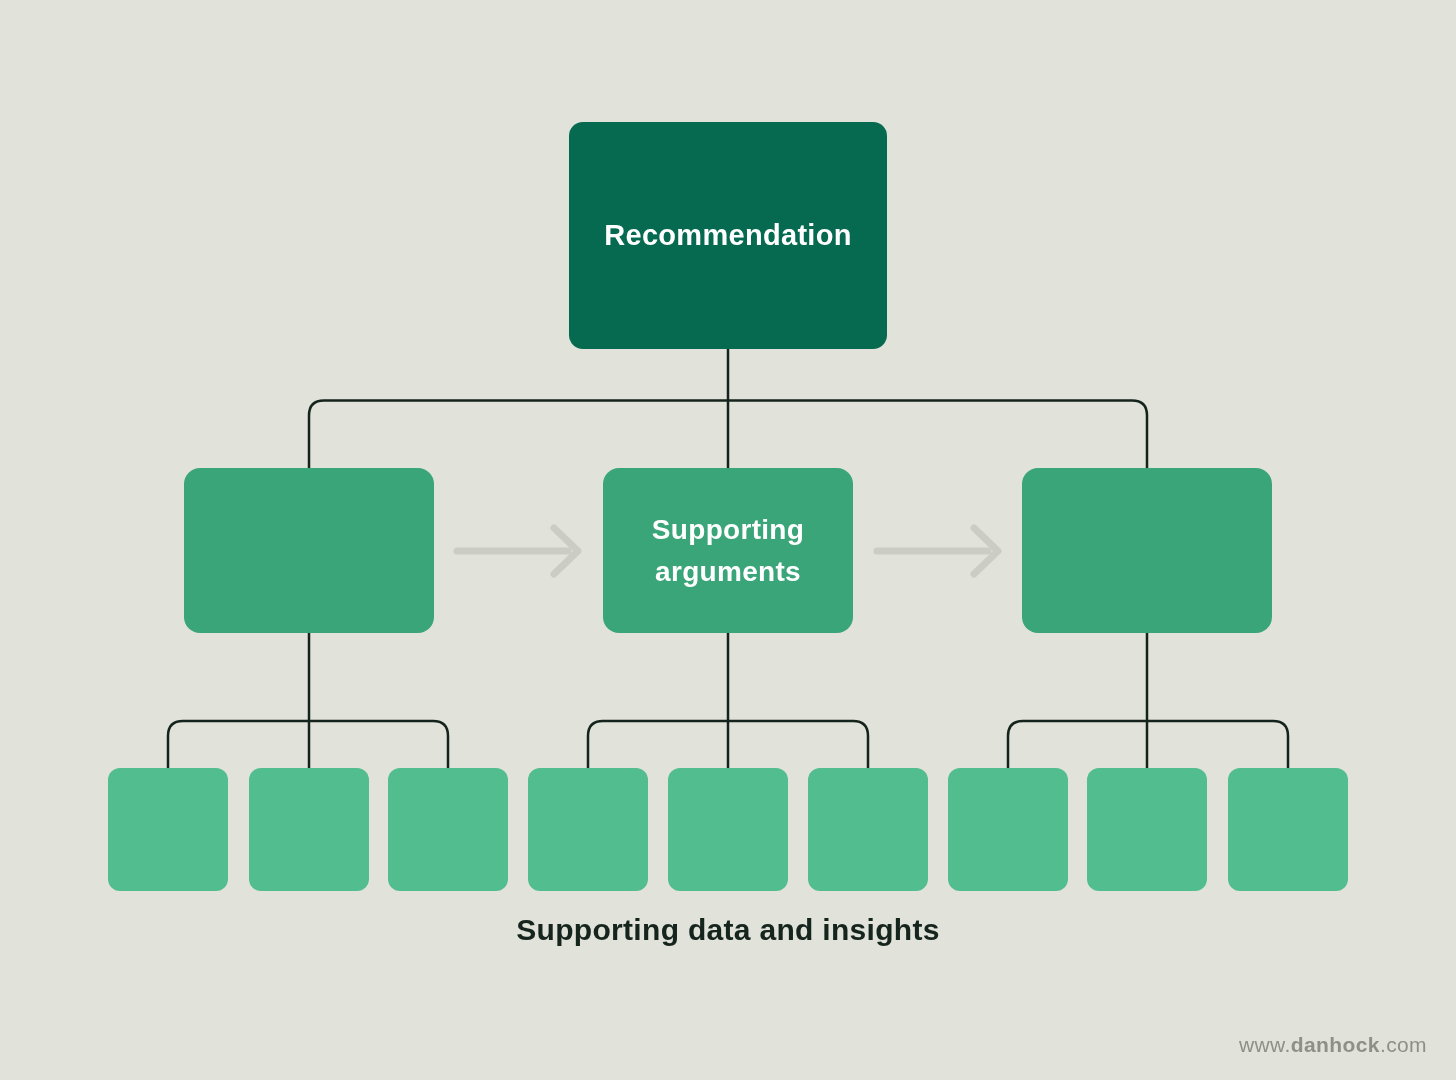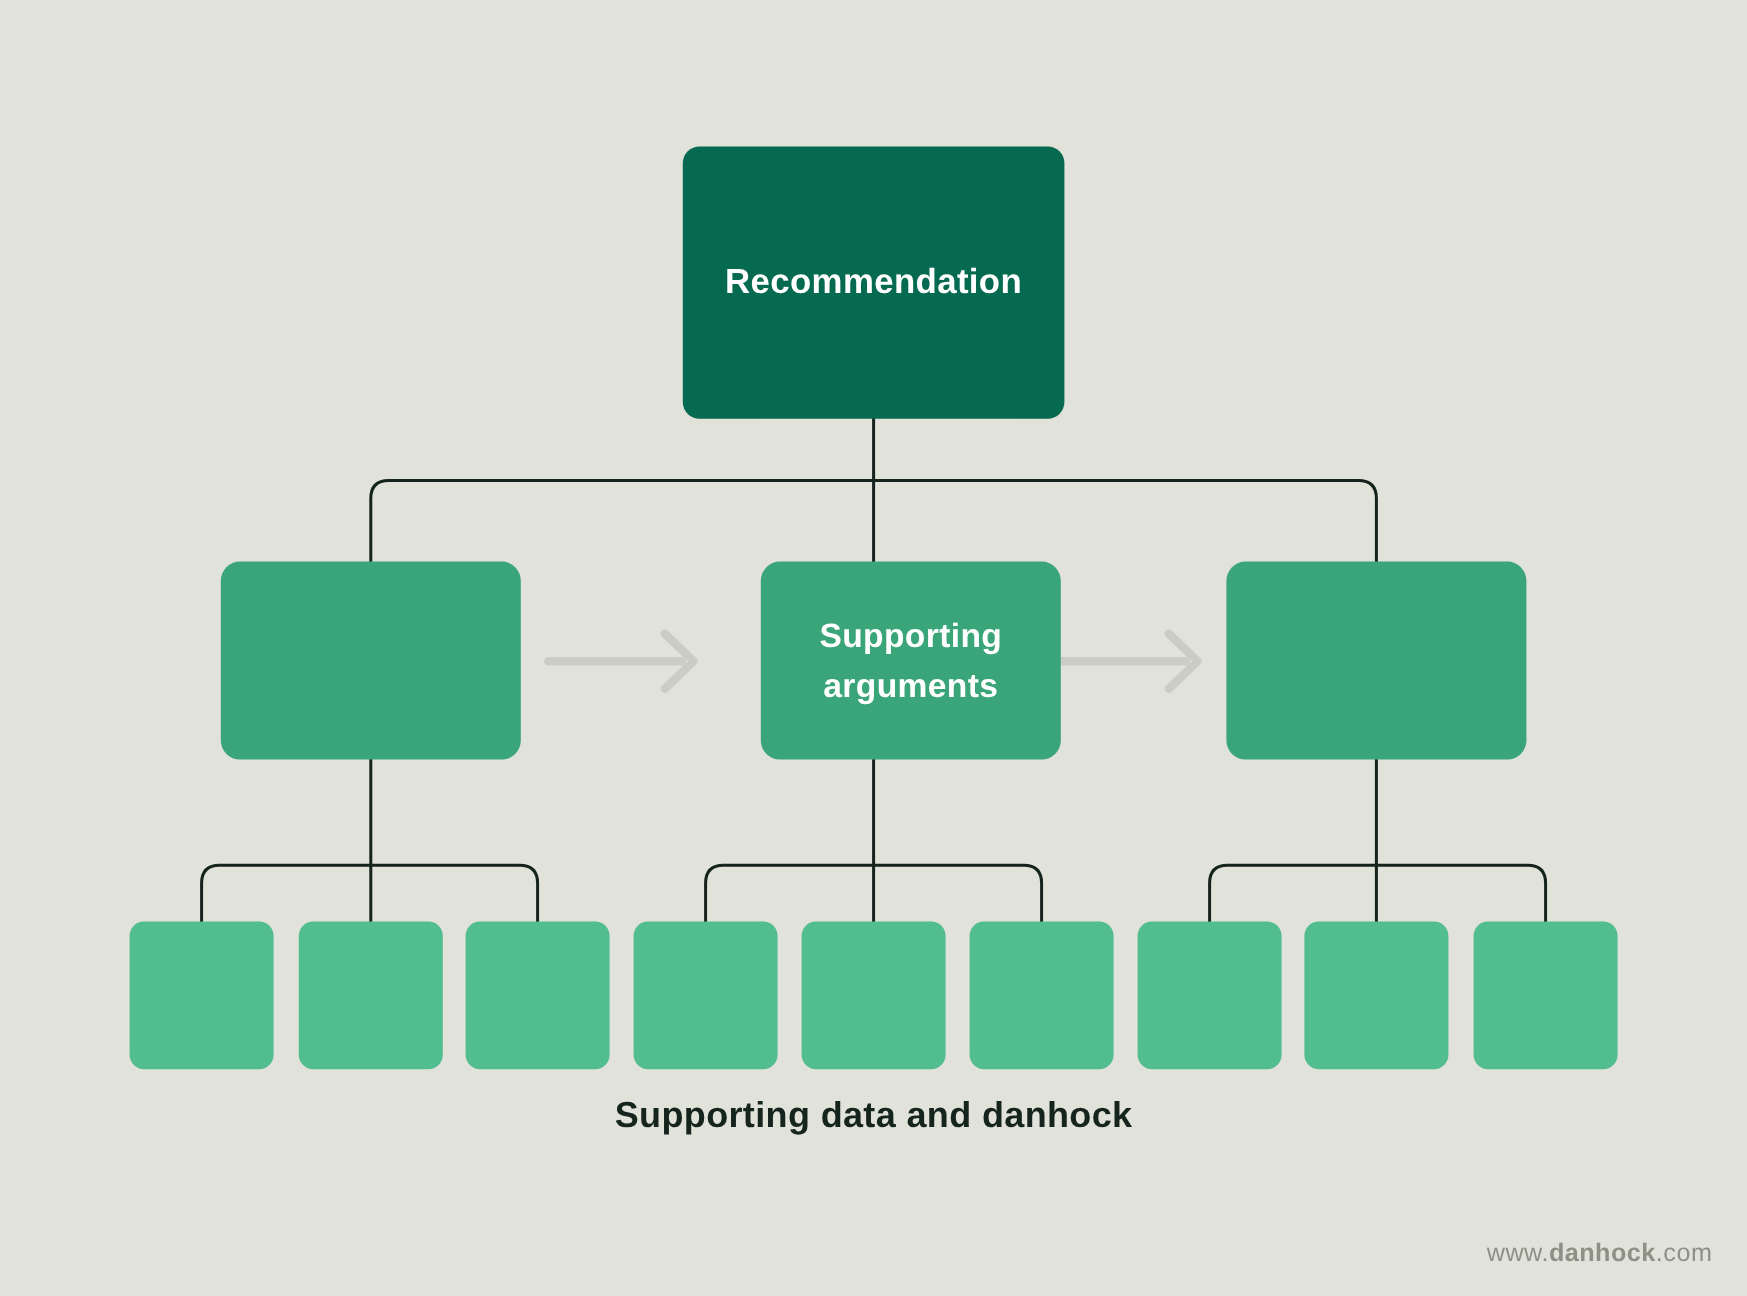--- a/index.html
+++ b/index.html
@@ -51,21 +51,21 @@
   }
   .box-arg{
     top:468px;width:250px;height:165px;
     background:var(--argument-box);
     border-radius:16px;
     font-size:28px;
     line-height:1.5;
     letter-spacing:.3px;
   }
   .box-arg.pos-left{left:184px;}
-  .box-arg.pos-center{left:603px;margin-left:31px;}
+  .box-arg.pos-center{left:603px;}
   .box-arg.pos-right{left:1022px;}
   .box-arg .label{max-width:220px;}
   .box-data{
     top:768px;width:120px;height:123px;
     background:var(--data-box);
     border-radius:12px;
   }
   .caption{
     position:absolute;
     left:0;top:913px;
@@ -135,17 +135,17 @@
   <div class="box box-data" style="left:108px"></div>
   <div class="box box-data" style="left:249px"></div>
   <div class="box box-data" style="left:388px"></div>
   <div class="box box-data" style="left:528px"></div>
   <div class="box box-data" style="left:668px"></div>
   <div class="box box-data" style="left:808px"></div>
   <div class="box box-data" style="left:948px"></div>
   <div class="box box-data" style="left:1087px"></div>
   <div class="box box-data" style="left:1228px"></div>
 
-  <div class="caption">Supporting data and danhock</div>
+  <div class="caption">Supporting data and insights</div>
 
   <div class="watermark"><span>www.</span><span class="brand">danhock</span><span>.com</span></div>
 
 </div>
 
 </body></html>

